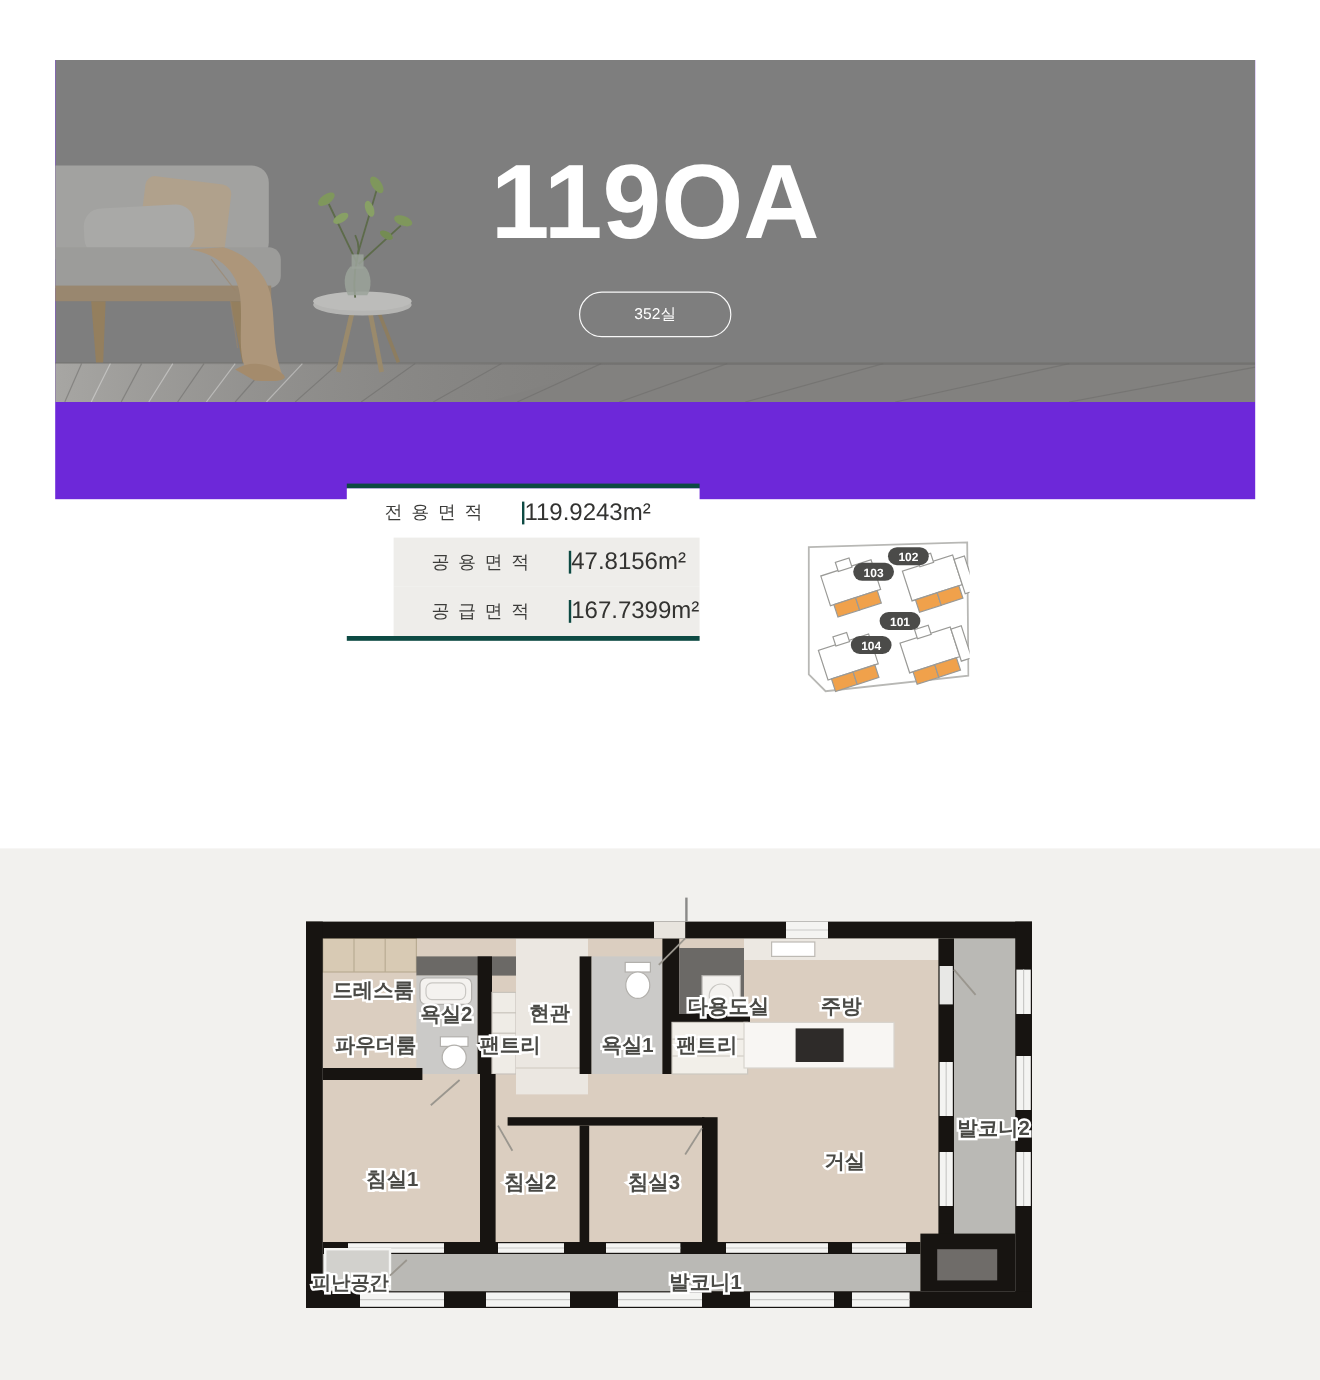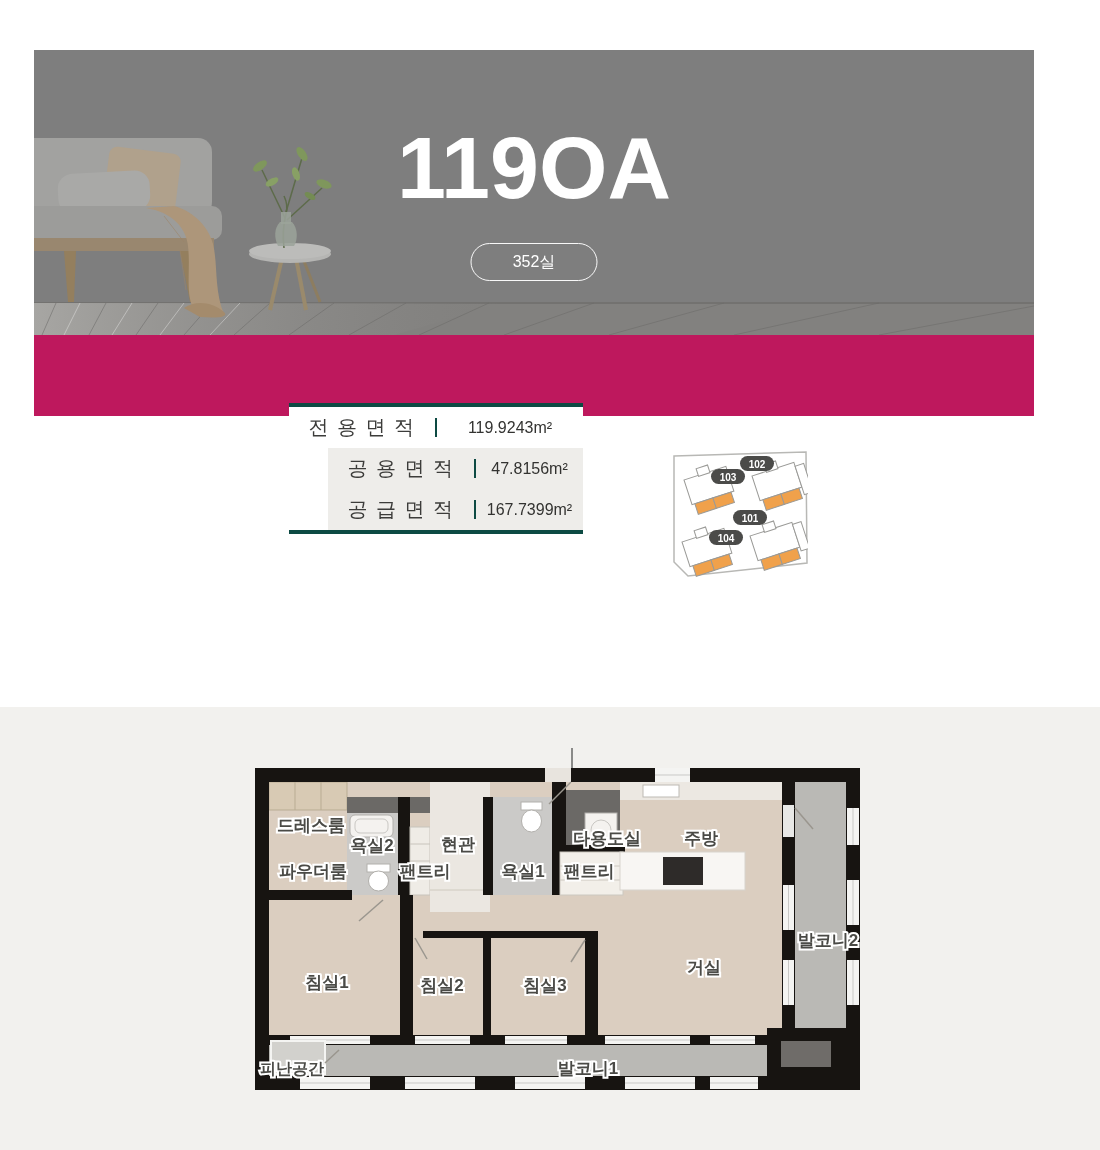--- a/index.html
+++ b/index.html
@@ -1,37 +1,37 @@
 <!DOCTYPE html>
 <html><head>
 <meta charset="utf-8">
 <style>
   html,body{margin:0;padding:0;background:#fff;}
   .page{position:relative;width:1100px;height:1150px;background:#ffffff;overflow:hidden;
         font-family:"Liberation Sans","DejaVu Sans",sans-serif;}
   .lower-bg{position:absolute;left:0;top:707px;width:1100px;height:443px;background:#f2f1ee;}
 
   
-  .hero{position:absolute;left:34px;top:50px;width:1000px;height:366px;background:#be185d;overflow:hidden;}
+  .hero{position:absolute;left:46px;top:50px;width:1000px;height:366px;background:#6d28d9;overflow:hidden;}
   .hero-photo{position:absolute;left:0;top:0;}
   .hero-title{position:absolute;left:0;top:74px;width:100%;text-align:center;
               color:#ffffff;font-size:88px;font-weight:700;letter-spacing:0px;line-height:1;}
   .hero-badge{position:absolute;left:50%;top:193px;transform:translateX(-50%);
               min-width:127px;height:38px;box-sizing:border-box;border:1.5px solid rgba(255,255,255,.95);
               border-radius:20px;display:flex;align-items:center;justify-content:center;
-              color:#ffffff;font-size:16px;padding:0 30px;}
+              color:#ffffff;font-size:13px;padding:0 30px;}
 
   
   .area-table{position:absolute;left:289px;top:403px;width:294px;
               border-top:4px solid #0d4a43;border-bottom:4px solid #0d4a43;}
   .area-row{display:flex;align-items:center;height:41px;background:#ffffff;}
   .area-row.alt{background:#eeedea;margin-left:39px;}
-  .area-label{width:146px;text-align:center;font-size:20px;color:#3c3c3a;letter-spacing:1.5px;}
+  .area-label{width:146px;text-align:center;font-size:15px;color:#3c3c3a;letter-spacing:1.5px;}
   .area-div{width:2px;height:19px;background:#0d4a43;}
-  .area-value{flex:1;text-align:center;font-size:16px;color:#333331;}
+  .area-value{flex:1;font-size:20px;color:#333331;}
 
   
   .key-plan{position:absolute;left:668px;top:450px;}
   .kp-badge-text{font-size:10px;font-weight:700;fill:#ffffff;}
 
   
   .floor-plan{position:absolute;left:255px;top:745px;}
   .plan-label{font-family:"Liberation Sans","DejaVu Sans",sans-serif;font-size:17px;font-weight:600;
               fill:#4a4a46;stroke:#ffffff;stroke-width:4px;paint-order:stroke;text-anchor:middle;}
   .plan-label.small{font-size:16px;}

